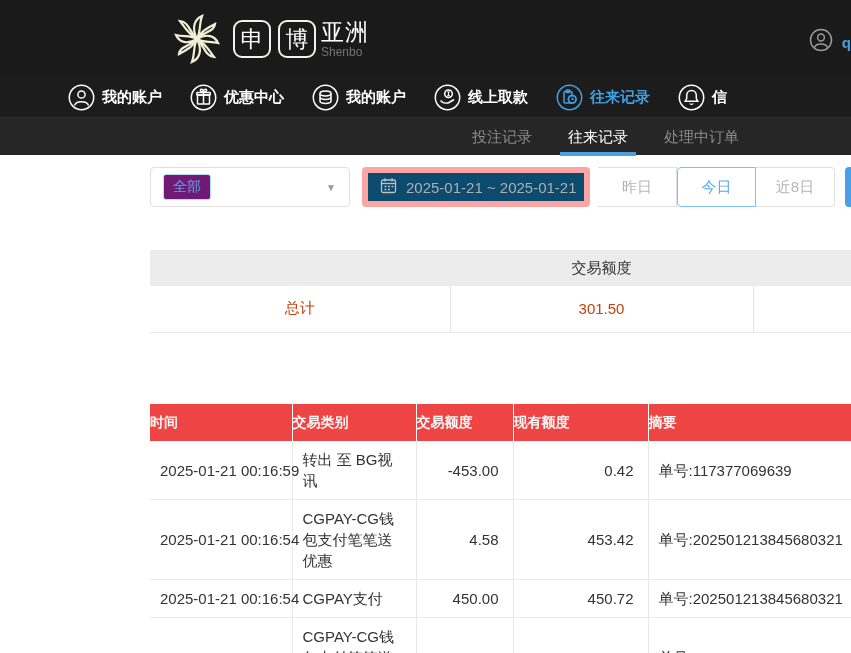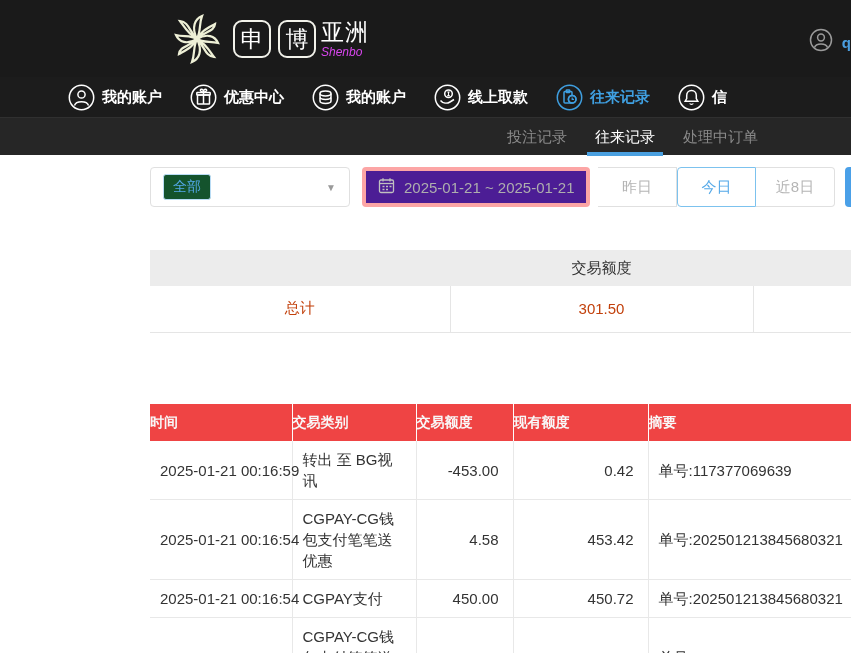--- a/index.html
+++ b/index.html
@@ -12,48 +12,48 @@
   .top-header { position:absolute; top:0; left:0; width:851px; height:77px; background:#1a1a1a; }
   .logo { position:absolute; left:168px; top:8px; height:62px; display:flex; align-items:center; cursor:pointer; }
   .logo-flower { width:58px; height:58px; display:flex; align-items:center; justify-content:center; }
   .logo-char-box {
     width:38px; height:38px; border:2px solid #f2f2ea; border-radius:9px;
     color:#fff; font-size:23px; display:flex; align-items:center; justify-content:center;
     margin-left:7px;
   }
   .logo-right { margin-left:5px; line-height:1; }
   .logo-region { color:#fff; font-size:23px; letter-spacing:1px; }
-  .logo-sub { color:#d946ef; font-size:12px; margin-top:2px;font-style:italic; }
+  .logo-sub { color:#737373; font-size:12px; margin-top:2px; }
   .user-area { position:absolute; right:-30px; top:28px; display:flex; align-items:center; gap:9px; cursor:pointer; }
   .user-name { color:#4a9ee0; font-size:15px; font-weight:bold; }
   
   .main-nav { position:absolute; top:77px; left:0; width:851px; height:40px; background:#1c1c1c; display:flex; align-items:center; padding-left:68px; gap:28px; overflow:hidden; }
   .nav-item { display:flex; align-items:center; gap:7px; color:#fff; font-size:15px; font-weight:bold; white-space:nowrap; cursor:pointer; }
   .nav-item.active { color:#3f9fe0; }
   .nav-item svg { display:block; }
   
   .sub-nav { position:absolute; top:117px; left:0; width:851px; height:38px; background:#262626; border-top:1px solid #303030; }
-  .sub-tabs { position:absolute; left:470px; top:0; height:38px; display:flex; gap:24px;margin-left:35px; }
+  .sub-tabs { position:absolute; left:470px; top:0; height:38px; display:flex; gap:32px; }
   .sub-tab { position:relative; height:38px; display:flex; align-items:center; color:#8a8a8a; font-size:15px; cursor:pointer; padding:0 2px; white-space:nowrap; }
   .sub-tab.active { color:#fff; }
   .sub-tab.active .tab-underline { position:absolute; left:-6px; right:-6px; bottom:0; height:4px; background:#4aa0e0; }
   
   .filter-row { position:absolute; top:167px; left:150px; height:40px; }
   .select-box {
     position:absolute; left:0; top:0; width:200px; height:40px; border:1px solid #e0e0e0;
     border-radius:4px; background:#fff; display:flex; align-items:center; padding:0 12px; cursor:pointer;
   }
   .select-chip {
-    background:#14532d; border:1px solid #b9dcf5; border-radius:3px; color:#53a8e8;
+    background:#701a75; border:1px solid #b9dcf5; border-radius:3px; color:#53a8e8;
     font-size:14px; padding:3px 9px;
   }
   .select-caret { position:absolute; right:13px; color:#9a9a9a; font-size:10px; }
   .date-box {
-    position:absolute; left:212px; top:0; width:228px; height:40px; border:4px solid #fca5a5;
-    border-radius:4px; background:#4c1d95; display:flex; align-items:center; gap:9px; padding:0 12px; cursor:pointer;
+    position:absolute; left:212px; top:0; width:228px; height:40px; border:6px solid #fca5a5;
+    border-radius:4px; background:#0c4a6e; display:flex; align-items:center; gap:9px; padding:0 12px; cursor:pointer;
   }
   .date-text { color:#aeaeae; font-size:15px; white-space:nowrap; }
   .quick-group { position:absolute; left:448px; top:0; display:flex; }
   .quick-btn {
     width:79px; height:40px; background:#fff; border:1px solid #e0e0e0; border-left:none;
     color:#b5b5b5; font-size:15px; display:flex; align-items:center; justify-content:center; cursor:pointer;
   }
   .quick-btn:last-child { border-radius:0 4px 4px 0; }
   .quick-btn.active {
     border:1px solid #7cc2ee; color:#55a9e8; border-radius:4px 0 0 4px;

